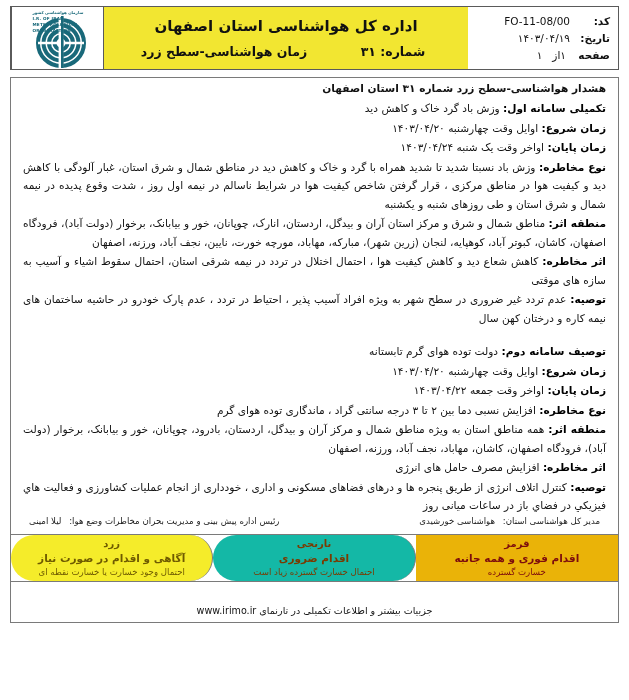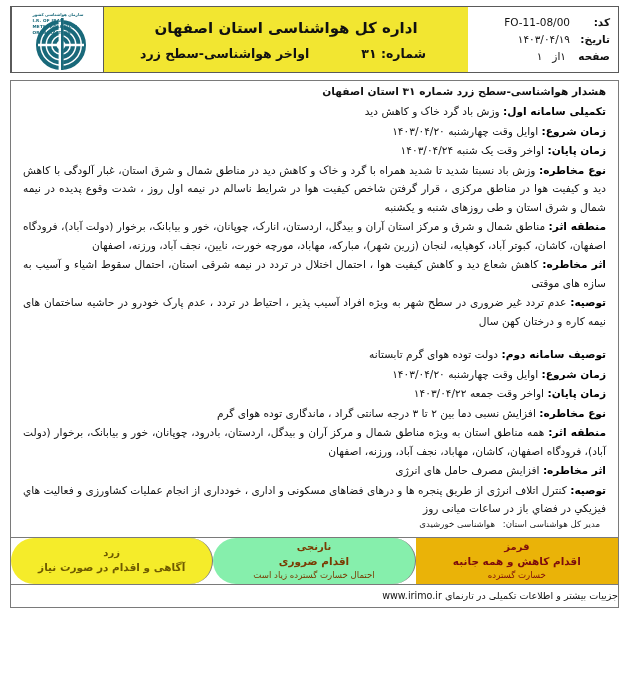--- a/index.html
+++ b/index.html
@@ -197,23 +197,23 @@
     padding: 2px 4px;
   }
   .legend-cell + .legend-cell { border-right: 1.2px solid #7a7a7a; border-radius: 24px; }
   .lg-name { font-size: 10px; font-weight: bold; line-height: 14px; }
   .lg-action { font-size: 10.5px; font-weight: bold; line-height: 15px; text-align: center; }
   .lg-note { font-size: 8.6px; line-height: 13px; }
 
   .footer {
     border: 1.2px solid #7a7a7a;
     border-top: none;
-    text-align: right;
+    text-align: center;
     font-size: 9.6px;
-    padding: 5px 0 6px 0;
+    padding: 23px 0 6px 0;
     color: #111;
   }
   .footer .url { direction: ltr; unicode-bidi: embed; }
 </style>
 </head>
 <body>
 
 <div class="page">
 
   <div class="header-table">
@@ -241,21 +241,21 @@
       </div>
     </div>
 
     <div class="hdr-center">
       <div class="hdr-title">اداره کل هواشناسی استان اصفهان</div>
       <div class="hdr-sub-row">
         <span class="num">
           <span>شماره:</span>
           <span>۳۱</span>
         </span>
-        <span>اواخر هواشناسی-سطح زرد</span>
+        <span>زمان هواشناسی-سطح زرد</span>
       </div>
     </div>
 
     <div class="hdr-meta">
       <div class="meta-row">
         <span class="meta-label">کد:</span>
         <span class="meta-val">FO-11-08/00</span>
       </div>
       <div class="meta-row">
         <span class="meta-label">تاریخ:</span>
@@ -335,37 +335,42 @@
         <span>کنترل اتلاف انرژی از طریق پنجره ها و درهای فضاهای مسکونی و اداری ، خودداری از انجام عملیات کشاورزی و فعالیت هاي فیزیکي در فضاي باز در ساعات میانی روز</span>
       </div>
 
     </div>
 
     <div class="sig-row">
       <div class="sig-cell">
         <span>مدیر کل هواشناسی استان:</span>
         <span class="nm">هواشناسی خورشیدی</span>
       </div>
+      <div class="sig-cell">
+        <span>رئیس اداره پیش بینی و مدیریت بحران مخاطرات وضع هوا:</span>
+        <span class="nm">لیلا  امینی</span>
+      </div>
     </div>
   </div>
 
   <div class="legend">
     <div class="legend-cell" style="background: #eab308;">
       <div class="lg-name" style="color: rgb(125, 13, 13);">قرمز</div>
-      <div class="lg-action" style="color: rgb(125, 13, 13);">اقدام کاهش و همه جانبه</div>
+      <div class="lg-action" style="color: rgb(125, 13, 13);">اقدام فوری و همه جانبه</div>
       <div class="lg-note" style="color: rgb(125, 13, 13);">خسارت گسترده</div>
     </div>
-    <div class="legend-cell" style="background: #86efac;">
+    <div class="legend-cell" style="background: #14b8a6;">
       <div class="lg-name" style="color: rgb(122, 58, 0);">نارنجی</div>
       <div class="lg-action" style="color: rgb(122, 58, 0);">اقدام ضروری</div>
       <div class="lg-note" style="color: rgb(122, 58, 0);">احتمال خسارت گسترده زیاد است</div>
     </div>
     <div class="legend-cell" style="background: rgb(245, 236, 42);">
       <div class="lg-name" style="color: rgb(110, 90, 0);">زرد</div>
       <div class="lg-action" style="color: rgb(110, 90, 0);">آگاهی و اقدام در صورت نیاز</div>
+      <div class="lg-note" style="color: rgb(110, 90, 0);">احتمال وجود خسارت یا خسارت نقطه ای</div>
     </div>
   </div>
 
   <div class="footer">
     <span>جزییات بیشتر و اطلاعات تکمیلی در تارنمای</span>
     <span class="url">www.irimo.ir</span>
   </div>
 
 </div>
 

